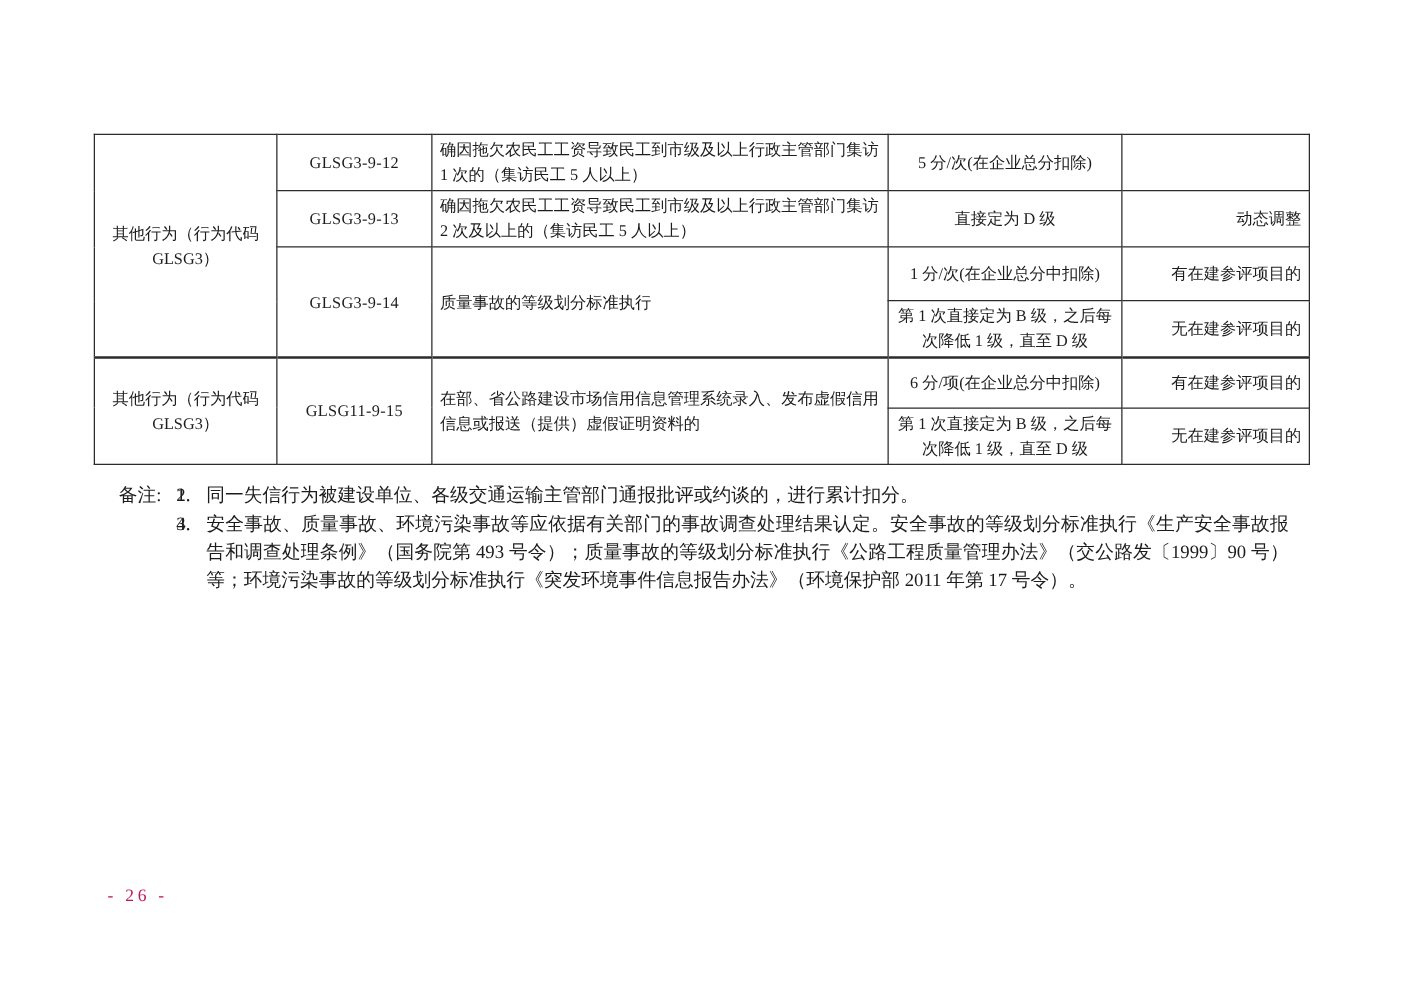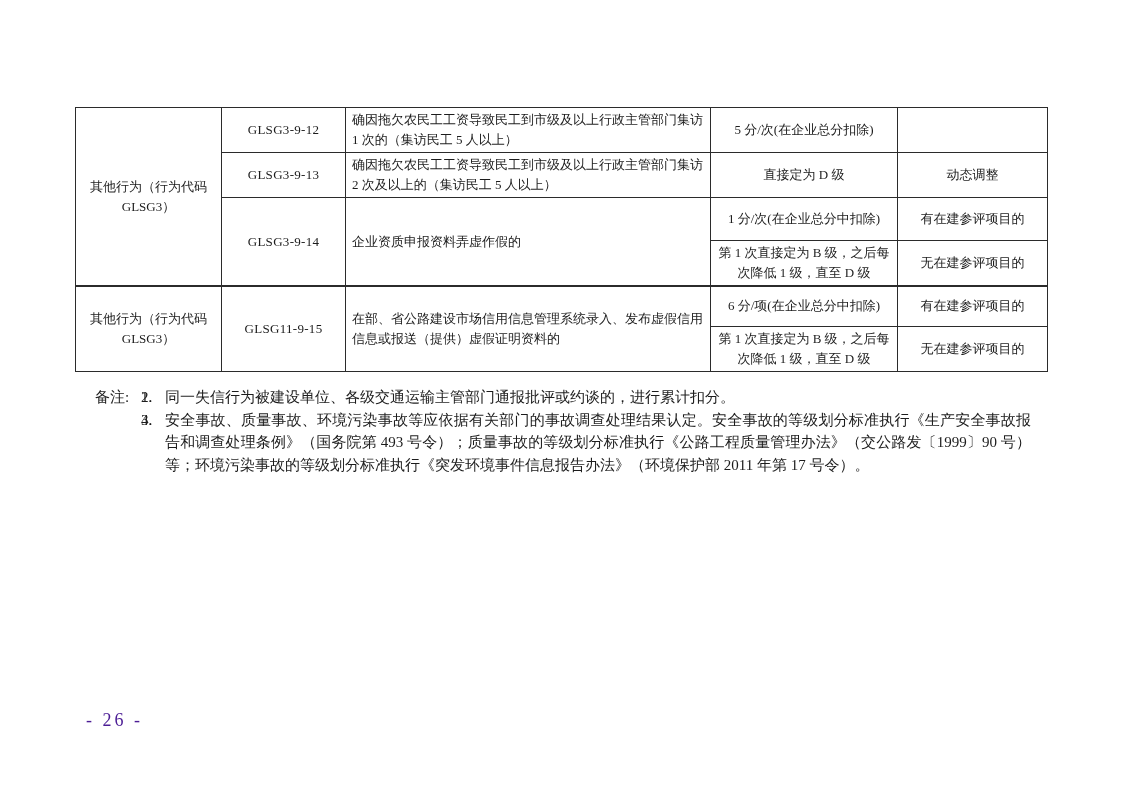--- a/index.html
+++ b/index.html
@@ -54,21 +54,21 @@
   }
   td.desc-cell {
     text-align: left;
     padding: 2px 8px;
   }
   td.pen-cell {
     text-align: center;
     padding: 2px 7px;
   }
   td.rem-cell {
-    text-align: center;
+    text-align: right;
     padding: 2px 7px;
   }
   tr.group2-start td {
     border-top-width: 2px;
   }
 
   
   .notes {
     position: absolute;
     left: 95px;
@@ -97,23 +97,23 @@
     left: 0;
     top: 0;
     width: 24px;
   }
 
   
   .page-number {
     position: absolute;
     left: 86px;
     top: 710px;
-    font-size: 18px;
+    font-size: 14px;
     letter-spacing: 3px;
-    color: #4c1d95;
+    color: #be185d;
   }
 </style>
 </head>
 <body>
 
 <div class="doc-page">
 
   <table class="penalty-table">
     <colgroup>
       <col style="width:146px">
@@ -132,21 +132,21 @@
         <td class="rem-cell"></td>
       </tr>
       <tr style="height:42px">
         <td class="code-cell">GLSG3-9-13</td>
         <td class="desc-cell">确因拖欠农民工工资导致民工到市级及以上行政主管部门集访 2 次及以上的（集访民工 5 人以上）</td>
         <td class="pen-cell">直接定为 D 级</td>
         <td class="rem-cell">动态调整</td>
       </tr>
       <tr style="height:43px">
         <td class="code-cell" rowspan="2">GLSG3-9-14</td>
-        <td class="desc-cell" rowspan="2">企业资质申报资料弄虚作假的</td>
+        <td class="desc-cell" rowspan="2">质量事故的等级划分标准执行</td>
         <td class="pen-cell">1 分/次(在企业总分中扣除)</td>
         <td class="rem-cell">有在建参评项目的</td>
       </tr>
       <tr style="height:42px">
         <td class="pen-cell">第 1 次直接定为 B 级，之后每次降低 1 级，直至 D 级</td>
         <td class="rem-cell">无在建参评项目的</td>
       </tr>
       <tr class="group2-start" style="height:40px">
         <td class="cat-cell" rowspan="2">其他行为（行为代码
 GLSG3）</td>

